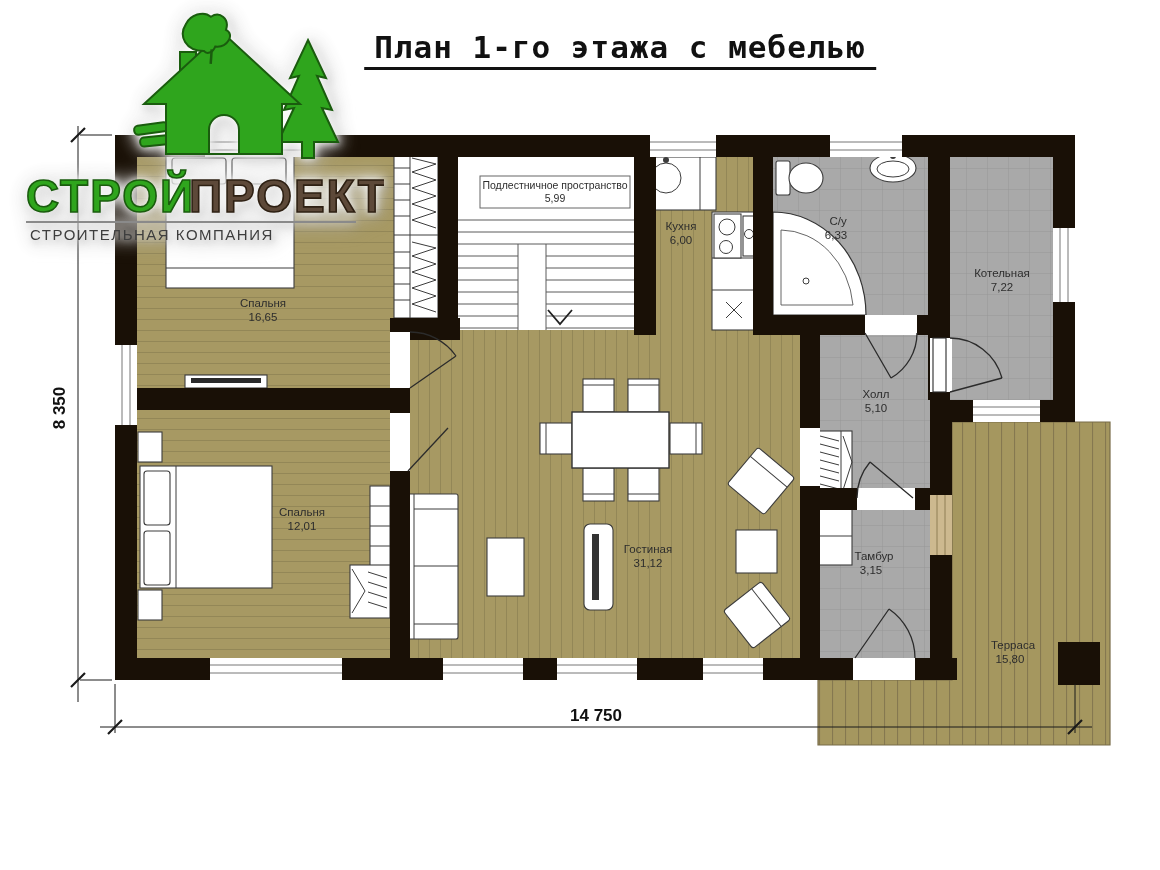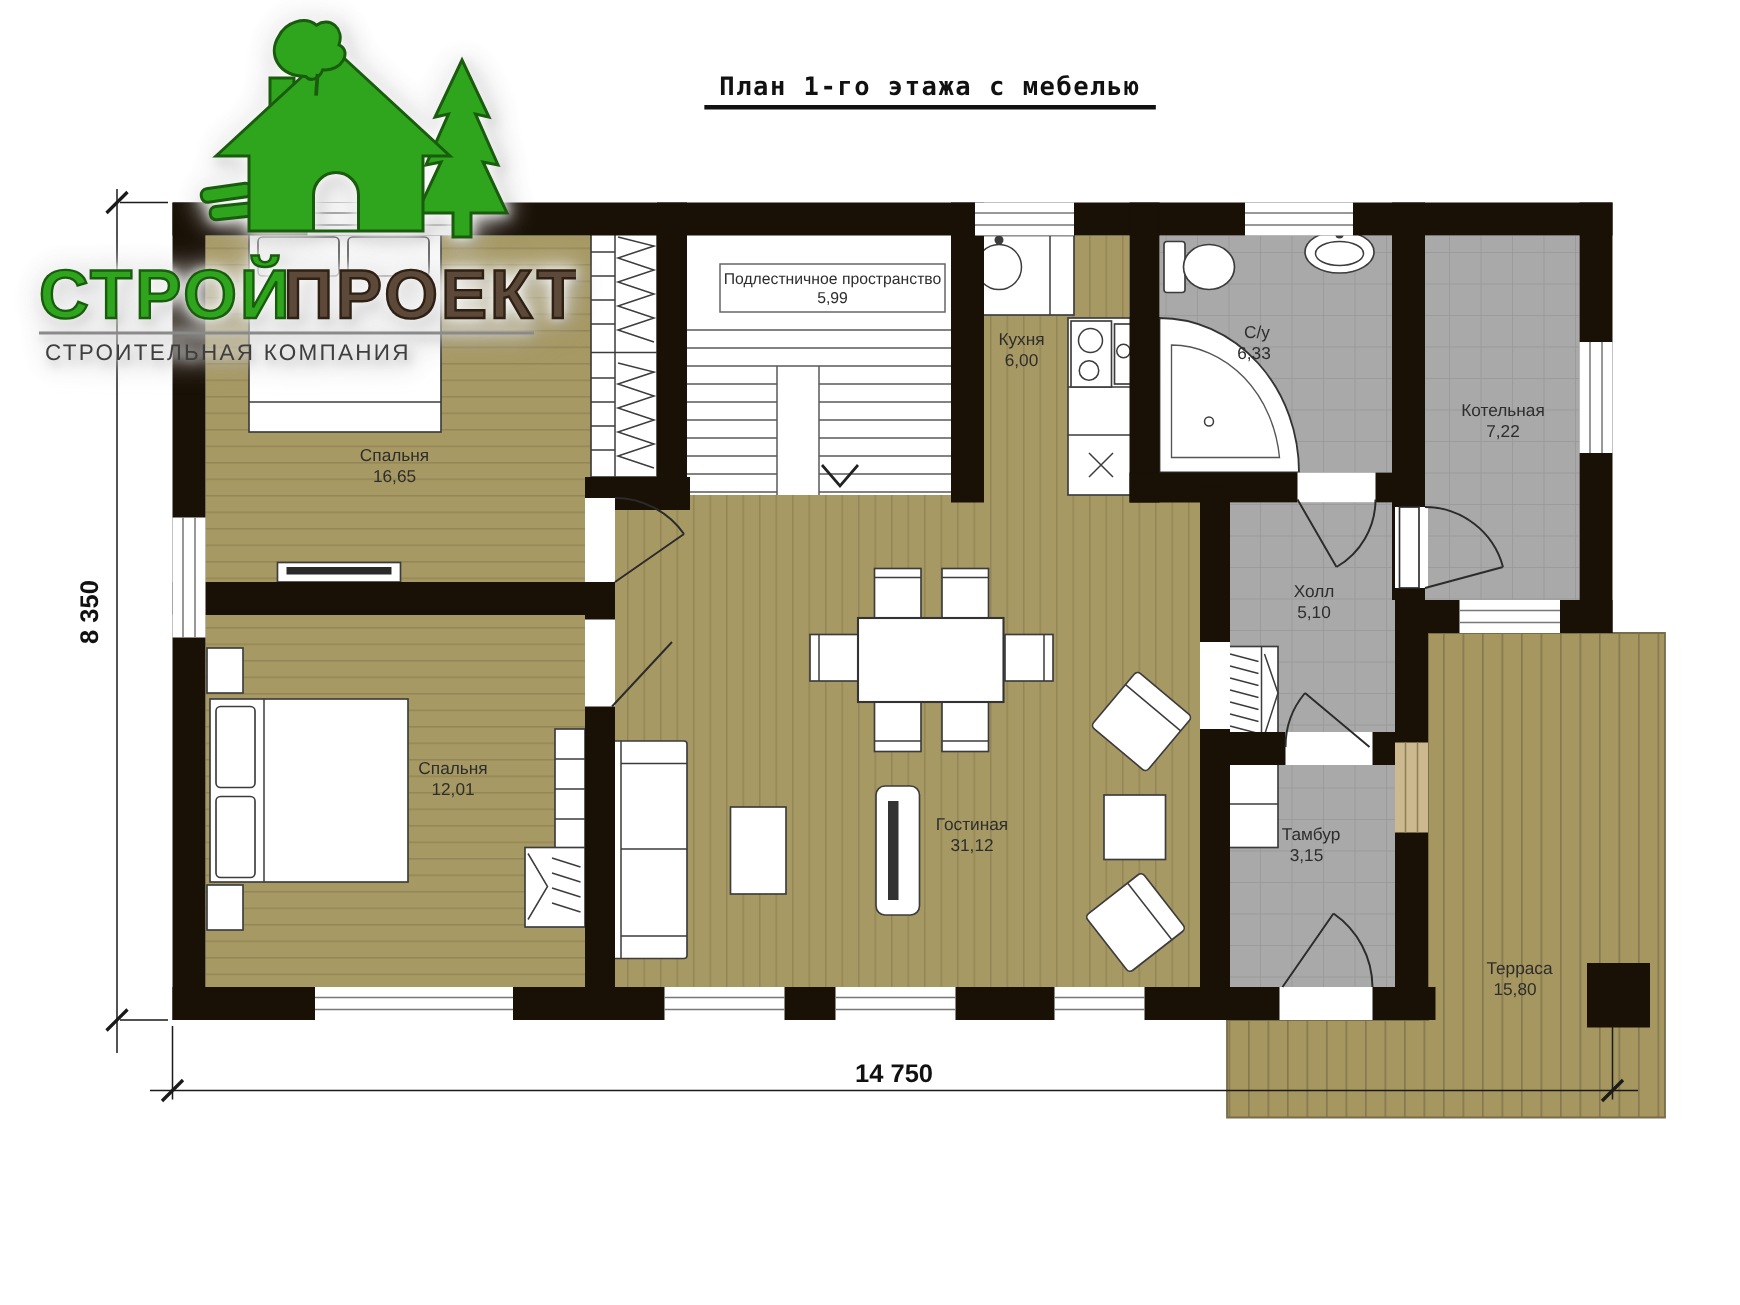--- a/index.html
+++ b/index.html
@@ -1,20 +1,20 @@
 <!DOCTYPE html>
 <html><head>
 <meta charset="utf-8">
 <style>
   html,body{margin:0;padding:0;background:#fff;font-family:"Liberation Sans",sans-serif;}
   .canvas{position:relative;width:1160px;height:870px;background:#fff;overflow:hidden;}
   .plan-svg{position:absolute;left:0;top:0;}
   .title{
-    position:absolute;top:48px;left:620px;transform:translateX(-50%);
-    font-family:"DejaVu Sans Mono",monospace;font-size:17px;font-weight:bold;color:#111;
+    position:absolute;top:29px;left:620px;transform:translateX(-50%);
+    font-family:"DejaVu Sans Mono",monospace;font-size:31px;font-weight:bold;color:#111;
     letter-spacing:1px;border-bottom:3px solid #111;padding:0 10px 2px;white-space:nowrap;
   }
   .logo{position:absolute;top:12px;left:24px;width:360px;height:238px;}
   .logo svg{
     filter:drop-shadow(0 0 4px rgba(255,255,255,.95)) drop-shadow(0 0 9px rgba(255,255,255,.85))
            drop-shadow(2px 3px 3px rgba(90,90,90,.45));
   }
   .logo text{font-family:"Liberation Sans",sans-serif;}
   text.rl{font-family:"Liberation Sans",sans-serif;font-size:11.5px;fill:#2d2d2d;}
   text.rs{font-family:"Liberation Sans",sans-serif;font-size:10.5px;fill:#2d2d2d;}

